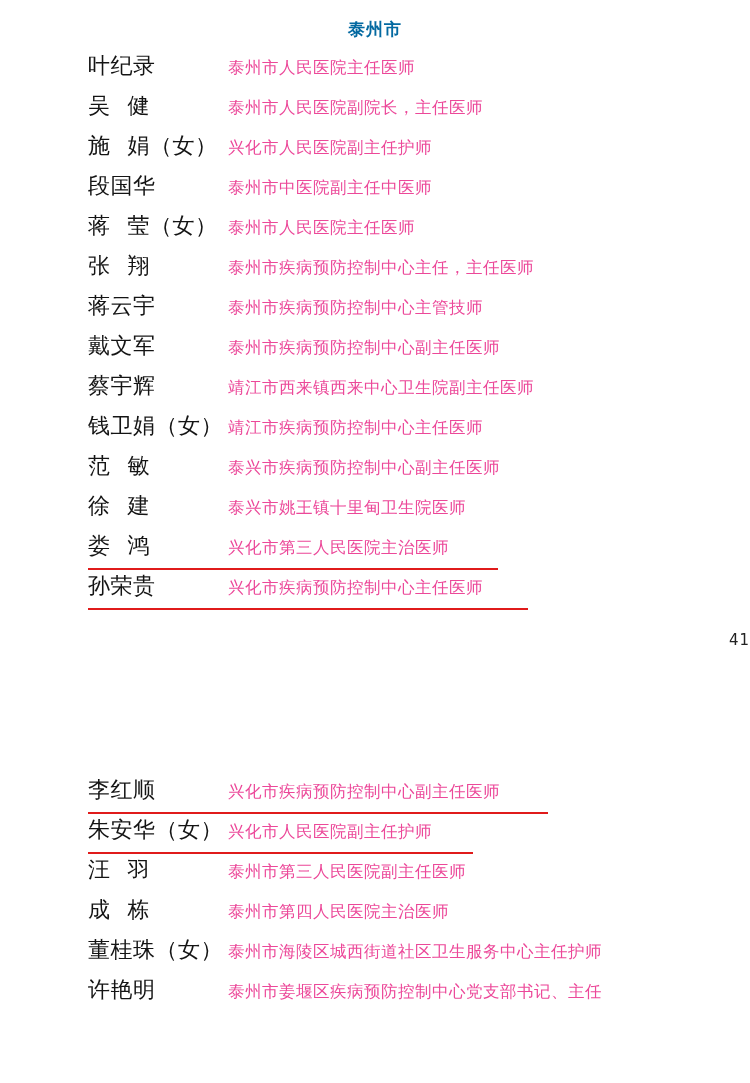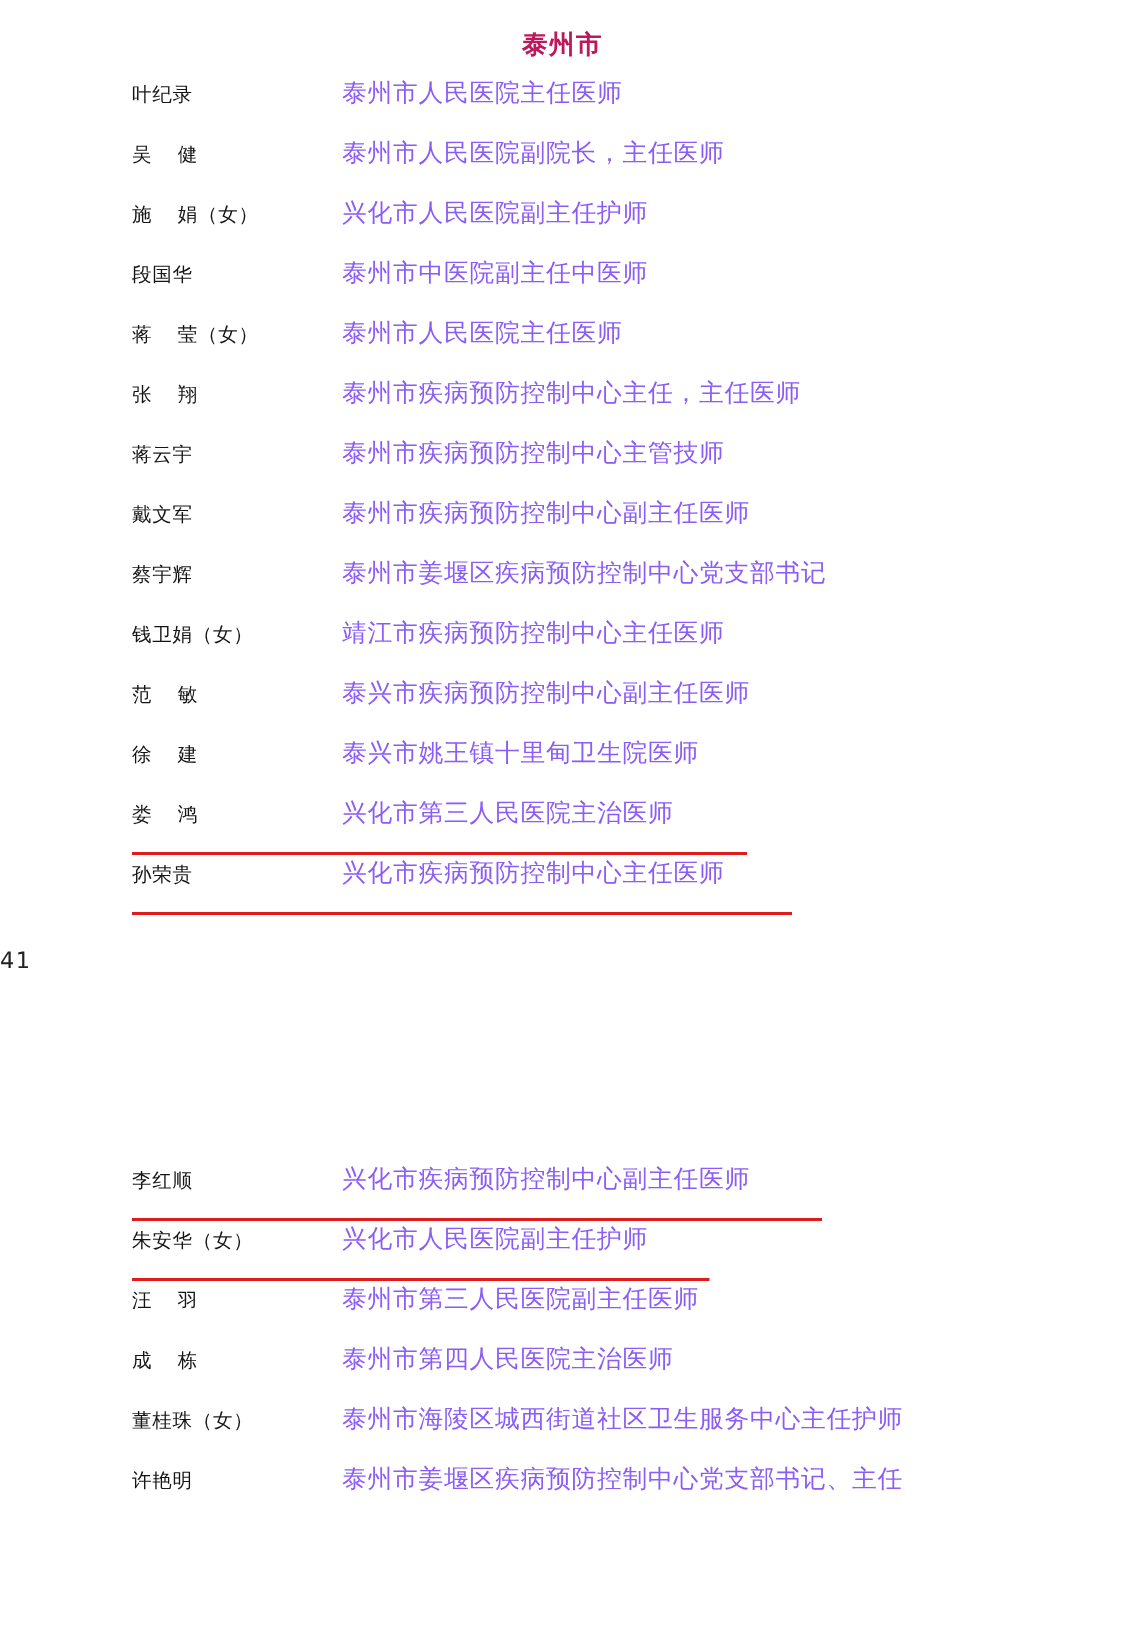--- a/index.html
+++ b/index.html
@@ -21,63 +21,63 @@
     position: relative;
     box-sizing: border-box;
   }
   .doc-title {
     text-align: center;
     font-size: 17px;
     font-weight: bold;
     letter-spacing: 1px;
     padding-top: 18px;
     padding-bottom: 10px;
-    color: #be185d;
+    color: #0369a1;
   }
   .entry-list {
     margin: 0;
     padding: 0 0 0 88px;
   }
   .entry {
     display: flex;
     align-items: baseline;
     height: 40px;
     position: relative;
   }
   .entry .name {
     width: 140px;
     flex: 0 0 140px;
-    font-size: 13px;
+    font-size: 22px;
     letter-spacing: 0.5px;
     color: #141414;
     white-space: nowrap;
   }
   .entry .desc {
     font-size: 16.5px;
     letter-spacing: 0.5px;
-    color: #8b5cf6;
+    color: #ec4899;
     white-space: nowrap;
   }
   
   .name.sp2 {
     letter-spacing: 0.5px;
   }
   .name.sp2 > span.gap {
     display: inline-block;
     width: 17px;
   }
   .underline-red {
     position: absolute;
     height: 2.5px;
     background: #e01b1b;
     left: 0;
     bottom: 1px;
   }
   .page-number {
-    text-align: left;
+    text-align: right;
     font-size: 15px;
     color: #222;
     margin-top: 20px;
     letter-spacing: 1px;
   }
   .gap-block {
     height: 126px;
   }
   .entry-list-2 {
     margin: 0;
@@ -119,21 +119,21 @@
       <div class="entry">
         <div class="name">蒋云宇</div>
         <div class="desc">泰州市疾病预防控制中心主管技师</div>
       </div>
       <div class="entry">
         <div class="name">戴文军</div>
         <div class="desc">泰州市疾病预防控制中心副主任医师</div>
       </div>
       <div class="entry">
         <div class="name">蔡宇辉</div>
-        <div class="desc">泰州市姜堰区疾病预防控制中心党支部书记</div>
+        <div class="desc">靖江市西来镇西来中心卫生院副主任医师</div>
       </div>
       <div class="entry">
         <div class="name">钱卫娟（女）</div>
         <div class="desc">靖江市疾病预防控制中心主任医师</div>
       </div>
       <div class="entry">
         <div class="name sp2"><span>范</span><span class="gap"></span><span>敏</span></div>
         <div class="desc">泰兴市疾病预防控制中心副主任医师</div>
       </div>
       <div class="entry">

